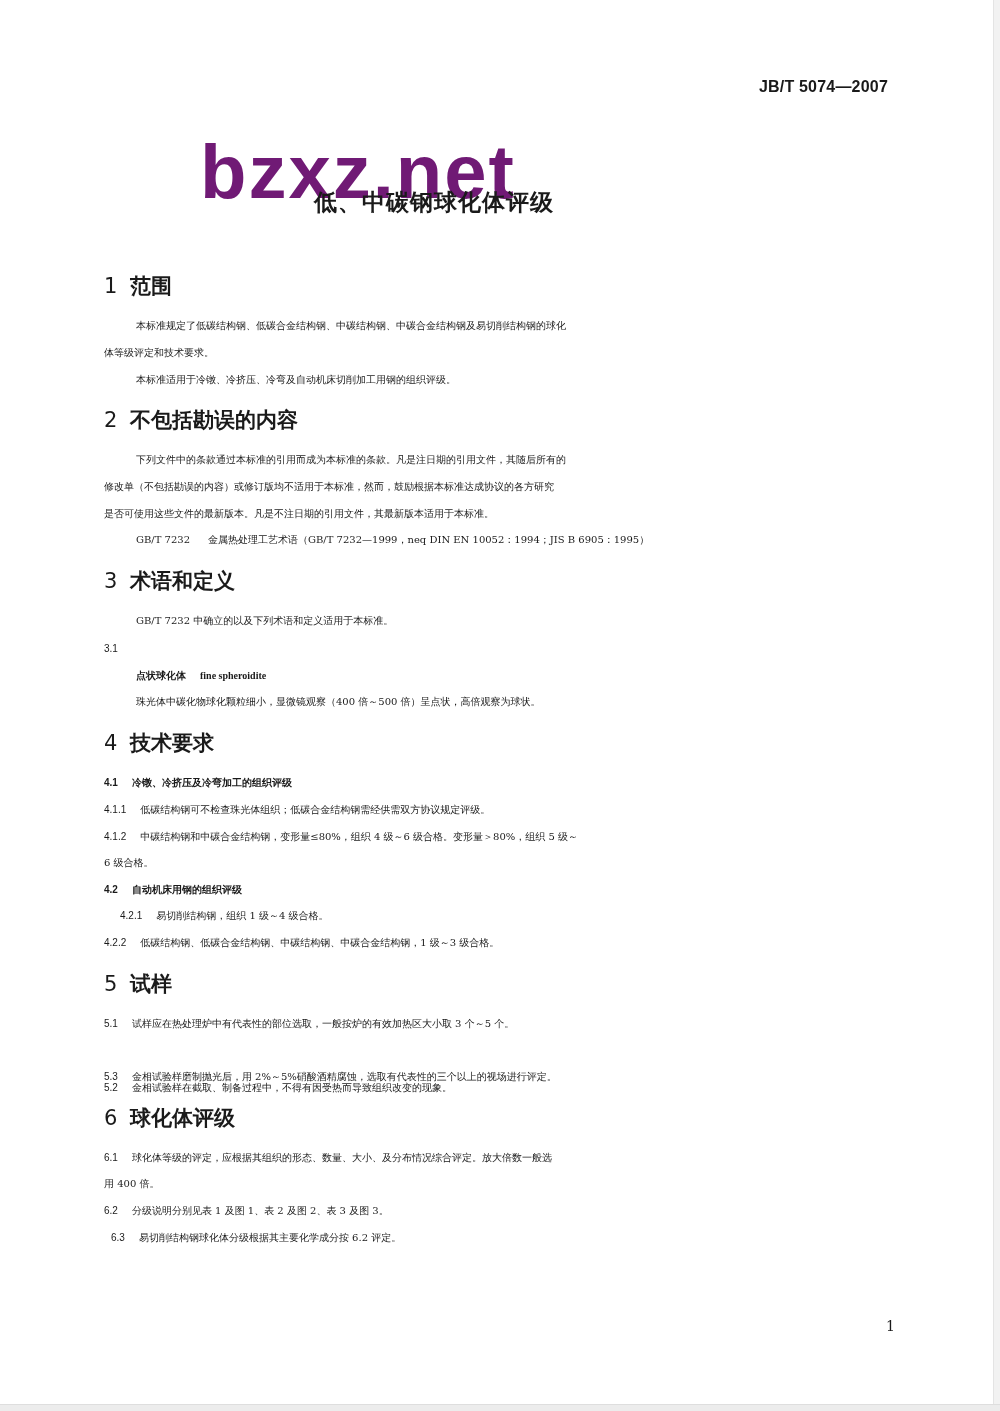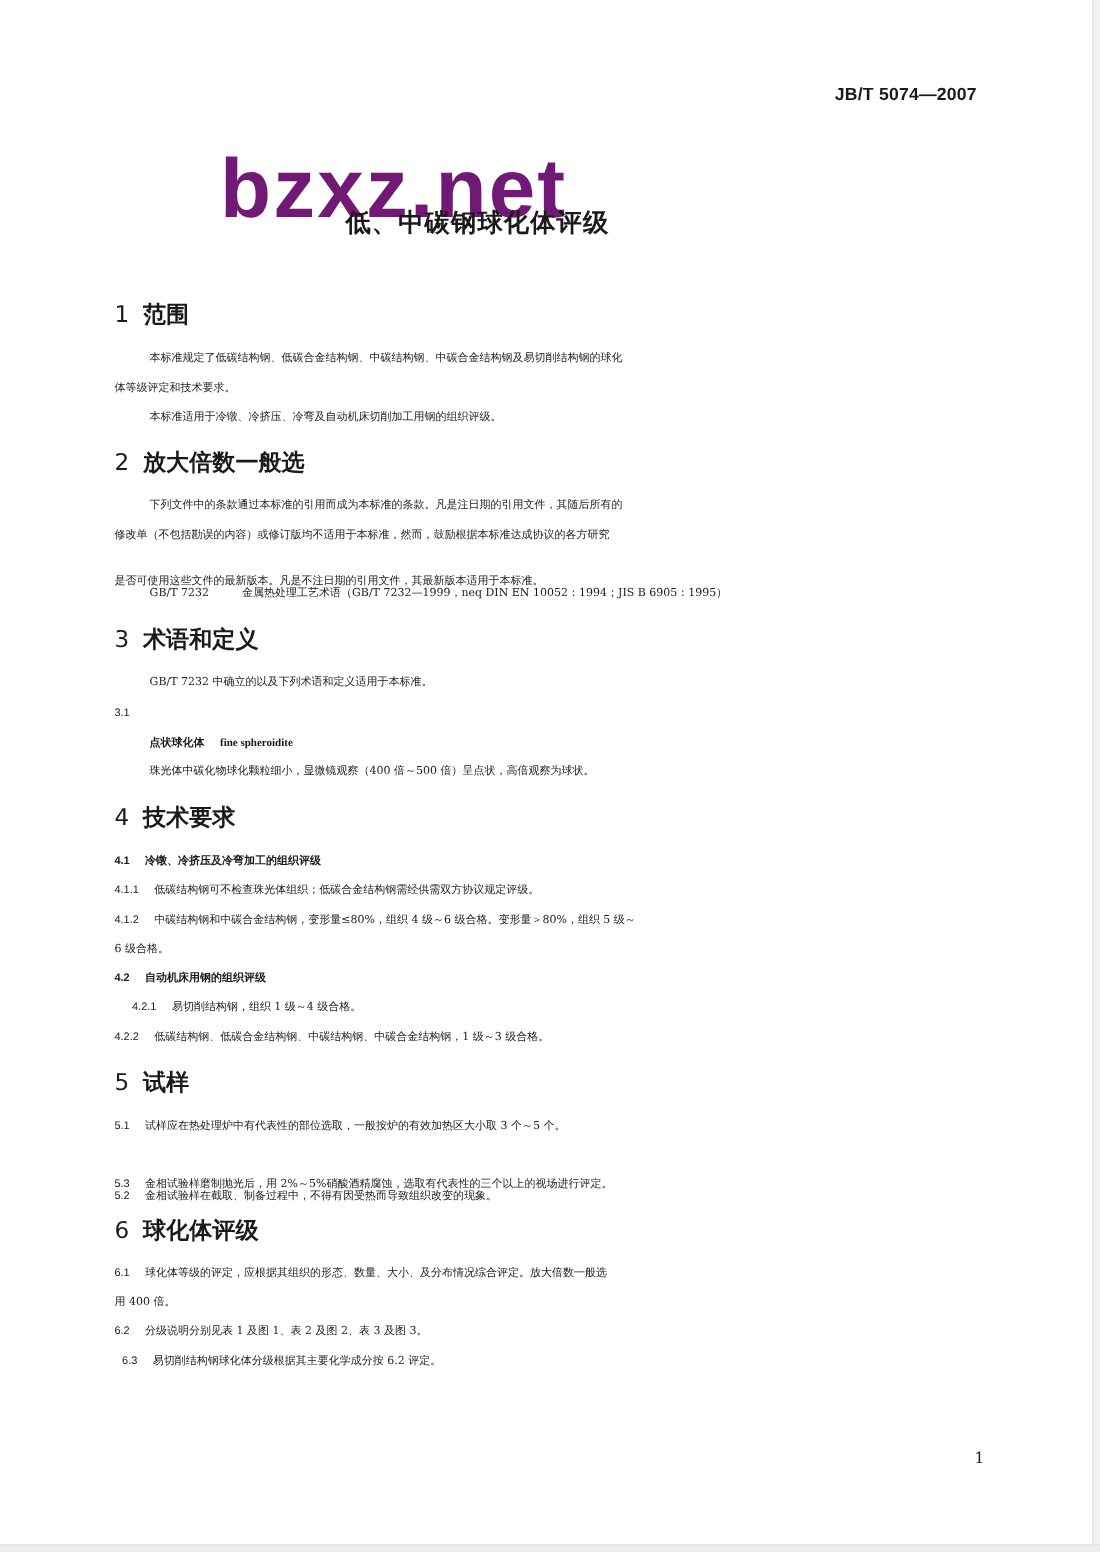--- a/index.html
+++ b/index.html
@@ -22,46 +22,46 @@
     position: absolute; left: 0; width: 868px; top: 187px; text-align: center;
     font-family: "DejaVu Sans", sans-serif; font-weight: bold; font-size: 23px; letter-spacing: 1px;
   }
   .line { position: absolute; font-size: 10px; white-space: nowrap; line-height: 20px; }
   .h1 { font-family: "DejaVu Sans", sans-serif; font-weight: bold; font-size: 21px; }
   .h1 .num { display: inline-block; width: 26px; font-weight: normal; }
   .h2 { font-family: "DejaVu Sans", sans-serif; font-weight: bold; }
   .clause-num { font-family: "Liberation Sans", sans-serif; display: inline-block; margin-right: 14px; }
   .term-en { font-family: "Liberation Serif", serif; font-weight: bold; margin-left: 14px; }
   .term-cn { font-family: "DejaVu Sans", sans-serif; font-weight: bold; }
-  .ref-code { display: inline-block; margin-right: 30px; }
+  .ref-code { display: inline-block; margin-right: 18px; }
   .page-num { position: absolute; left: 886px; top: 1318px; font-size: 14px; }
 </style>
 </head>
 <body>
 
 <div class="page-edge-right"></div>
 <div class="page-edge-bottom"></div>
 
 <div class="watermark">bzxz.net</div>
 <div class="std-code">JB/T 5074—2007</div>
 <div class="doc-title">低、中碳钢球化体评级</div>
 
 <div class="line h1" style="left:104px; top:276px;">
   <span class="num">1</span><span>范围</span>
 </div>
 <div class="line" style="left:136px; top:316px;">本标准规定了低碳结构钢、低碳合金结构钢、中碳结构钢、中碳合金结构钢及易切削结构钢的球化</div>
 <div class="line" style="left:104px; top:343px;text-align:right;">体等级评定和技术要求。</div>
 <div class="line" style="left:136px; top:370px;">本标准适用于冷镦、冷挤压、冷弯及自动机床切削加工用钢的组织评级。</div>
 
 <div class="line h1" style="left:104px; top:410px;">
-  <span class="num">2</span><span>放大倍数一般选</span>
+  <span class="num">2</span><span>不包括勘误的内容</span>
 </div>
 <div class="line" style="left:136px; top:450px;">下列文件中的条款通过本标准的引用而成为本标准的条款。凡是注日期的引用文件，其随后所有的</div>
 <div class="line" style="left:104px; top:477px;">修改单（不包括勘误的内容）或修订版均不适用于本标准，然而，鼓励根据本标准达成协议的各方研究</div>
-<div class="line" style="left:104px; top:504px;margin-top:15px;">是否可使用这些文件的最新版本。凡是不注日期的引用文件，其最新版本适用于本标准。</div>
+<div class="line" style="left:104px; top:504px;">是否可使用这些文件的最新版本。凡是不注日期的引用文件，其最新版本适用于本标准。</div>
 <div class="line" style="left:136px; top:530px;">
   <span class="ref-code">GB/T 7232</span><span>金属热处理工艺术语（GB/T 7232—1999，neq DIN EN 10052：1994；JIS B 6905：1995）</span>
 </div>
 
 <div class="line h1" style="left:104px; top:571px;">
   <span class="num">3</span><span>术语和定义</span>
 </div>
 <div class="line" style="left:136px; top:611px;">GB/T 7232 中确立的以及下列术语和定义适用于本标准。</div>
 <div class="line" style="left:104px; top:639px; font-family:'Liberation Sans',sans-serif;">3.1</div>
 <div class="line" style="left:136px; top:666px;">

